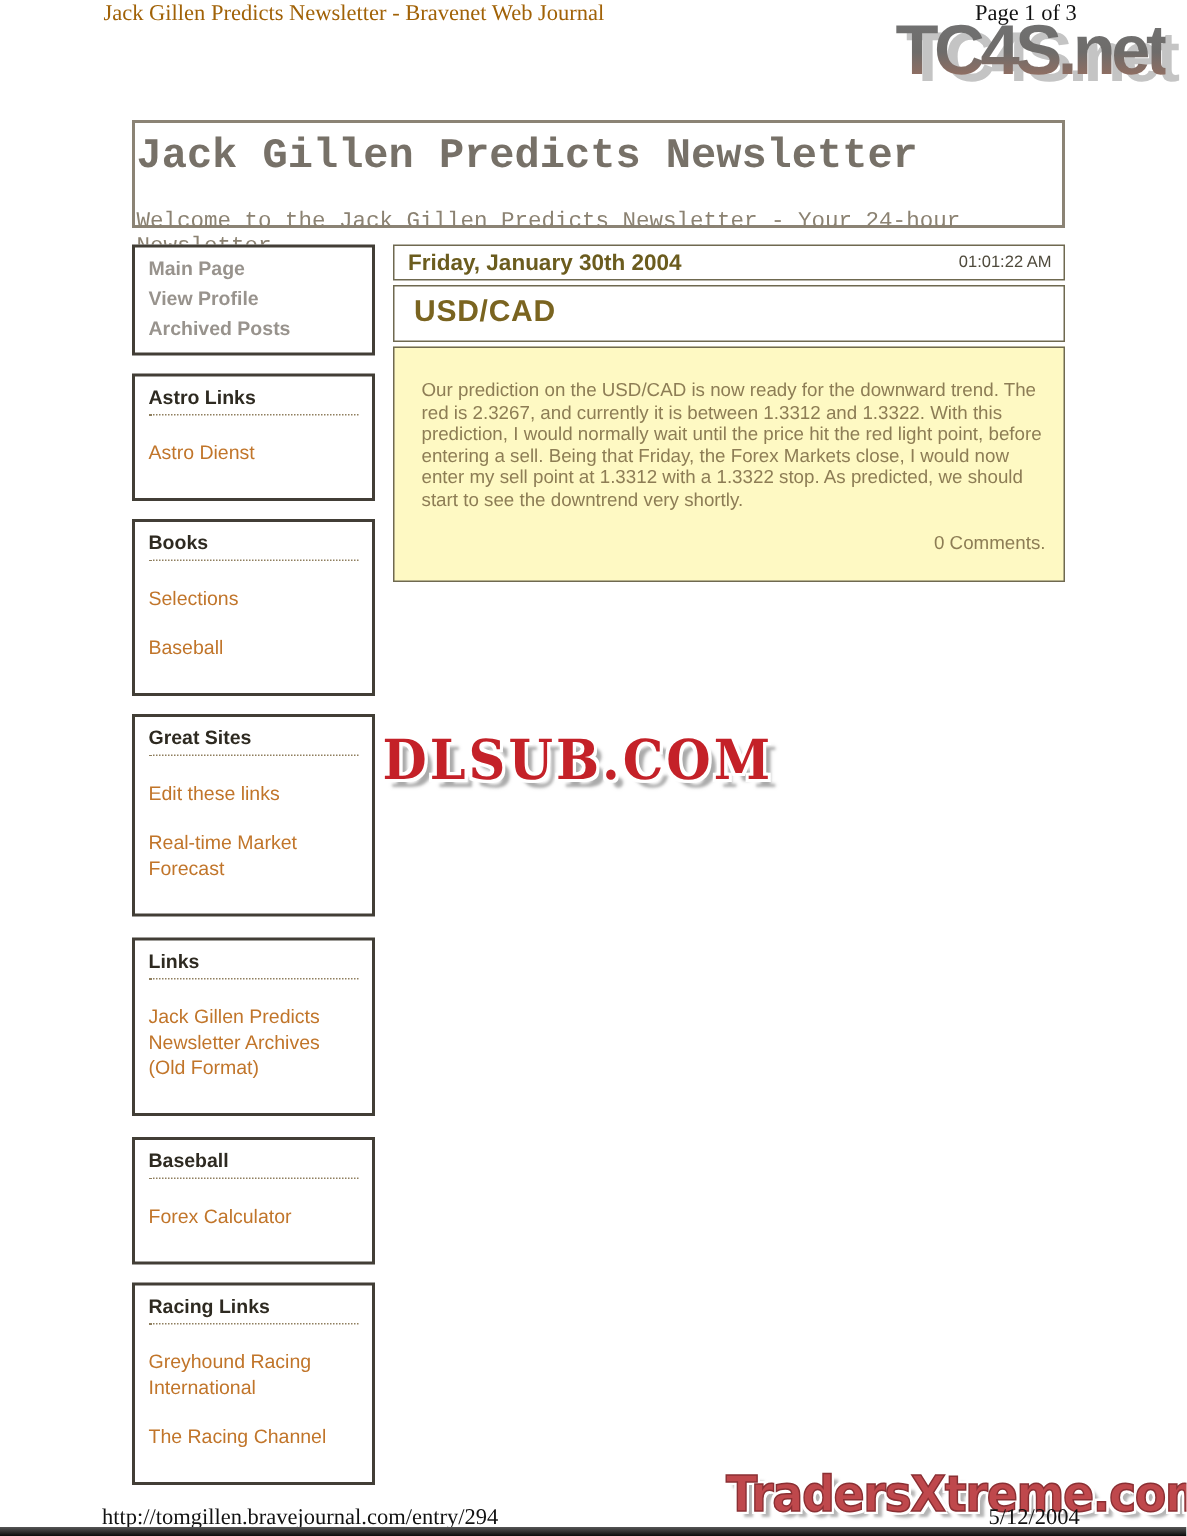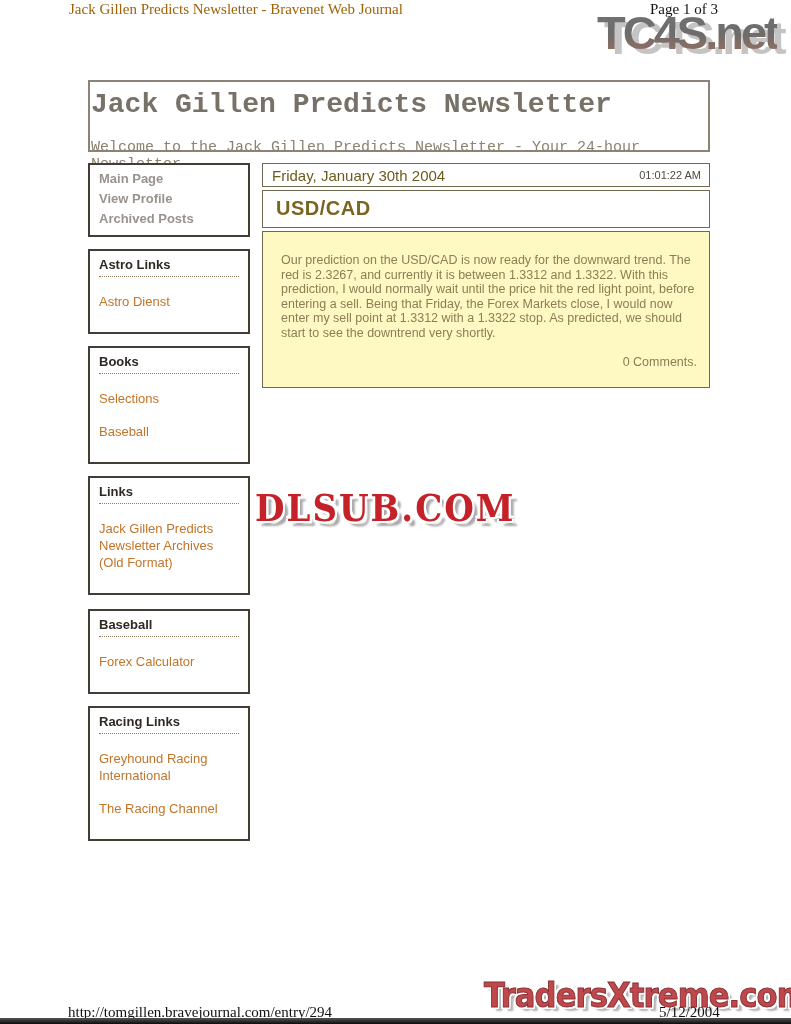--- a/index.html
+++ b/index.html
@@ -39,21 +39,21 @@
   .side-box{border:2px solid #423e36;background:#fff;box-sizing:border-box;padding:4px 9px 6px;margin-bottom:12px;}
   .side-box.gap-lg{margin-bottom:14px;}
   .nav-item{font-size:13px;font-weight:bold;color:#98938d;line-height:18px;padding:1px 0;cursor:pointer;}
   .side-title{font-size:13px;font-weight:bold;color:#2e2a21;padding:2px 0 4px;border-bottom:1px dotted #8f7f5f;margin-bottom:4px;}
   .side-link{display:block;font-size:13px;color:#c1752a;line-height:17px;margin:16px 0;text-decoration:none;cursor:pointer;}
 
   
   .main{position:absolute;left:262px;top:163px;width:448px;z-index:2;}
   .datebar{border:1px solid #6f6950;height:24px;display:flex;align-items:center;justify-content:space-between;
     padding:0 8px 0 9px;box-sizing:border-box;margin-bottom:3px;background:#fff;}
-  .date-text{font-size:15px;font-weight:normal;color:#6b5c1e;}
+  .date-text{font-size:15px;font-weight:bold;color:#6b5c1e;}
   .time-text{font-size:11px;color:#4f4a3c;}
   .titlebar{border:1px solid #6f6950;padding:6px 8px 7px 13px;box-sizing:border-box;margin-bottom:3px;background:#fff;}
   .entry-title{font-size:20px;font-weight:bold;color:#7a6420;letter-spacing:.5px;}
   .bodybox{border:1px solid #6f6950;box-sizing:border-box;height:157px;padding:21px 12px 0 18px;background:#fef9c3;}
   .entry-body{font-size:12.5px;line-height:14.6px;color:#8d7d55;width:420px;}
   .entry-comments{text-align:right;font-size:12.5px;color:#8d7d55;margin-top:14px;cursor:pointer;}
 
   
   .dlsub{position:absolute;left:255px;top:486px;z-index:5;white-space:nowrap;
     font-family:"DejaVu Serif",serif;font-weight:bold;font-size:34px;letter-spacing:2px;
@@ -97,20 +97,25 @@
     <div class="side-title">Astro Links</div>
     <a class="side-link">Astro Dienst</a>
   </div>
 
   <div class="side-box">
     <div class="side-title">Books</div>
     <a class="side-link">Selections</a>
     <a class="side-link">Baseball</a>
   </div>
 
+  <div class="side-box gap-lg">
+    <div class="side-title">Great Sites</div>
+    <a class="side-link">Edit these links</a>
+    <a class="side-link">Real-time Market Forecast</a>
+  </div>
 
   <div class="side-box gap-lg">
     <div class="side-title">Links</div>
     <a class="side-link">Jack Gillen Predicts Newsletter Archives (Old Format)</a>
   </div>
 
   <div class="side-box">
     <div class="side-title">Baseball</div>
     <a class="side-link">Forex Calculator</a>
   </div>

